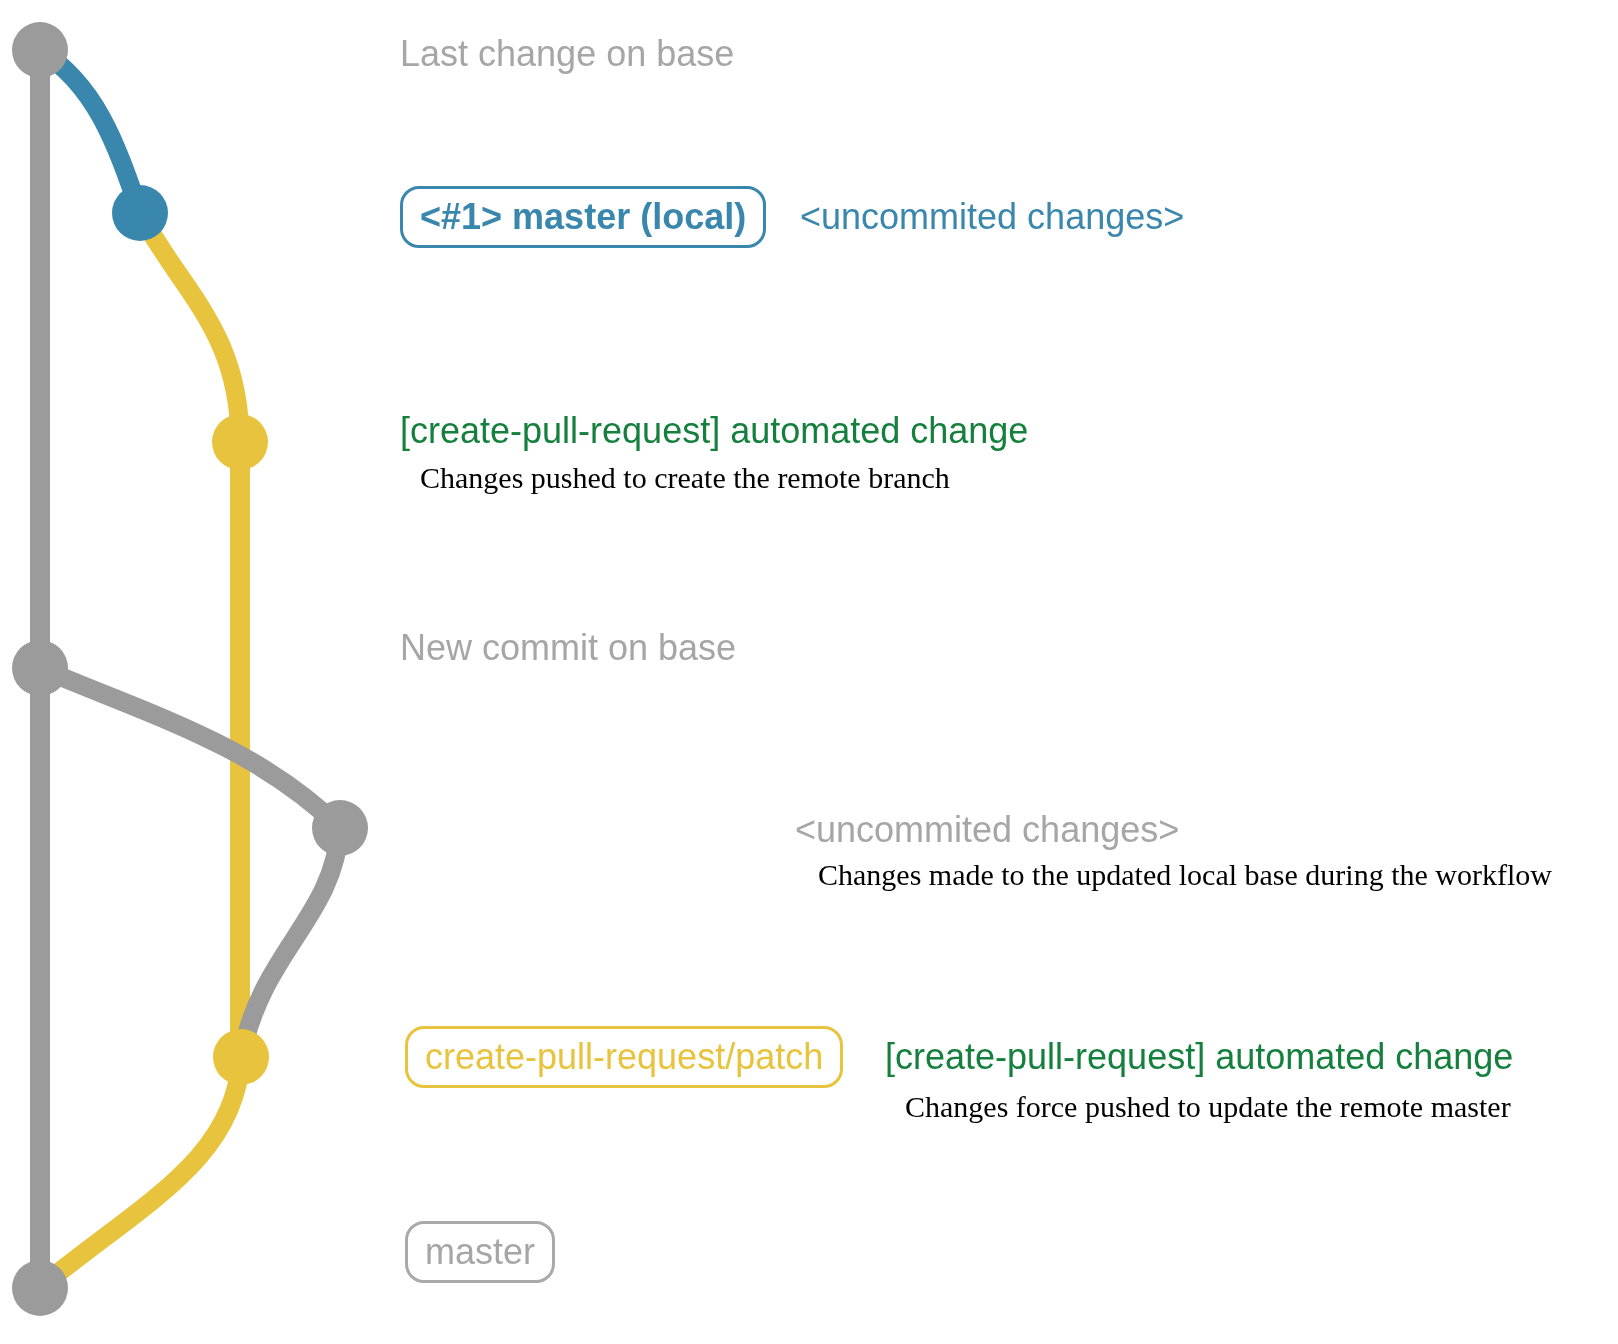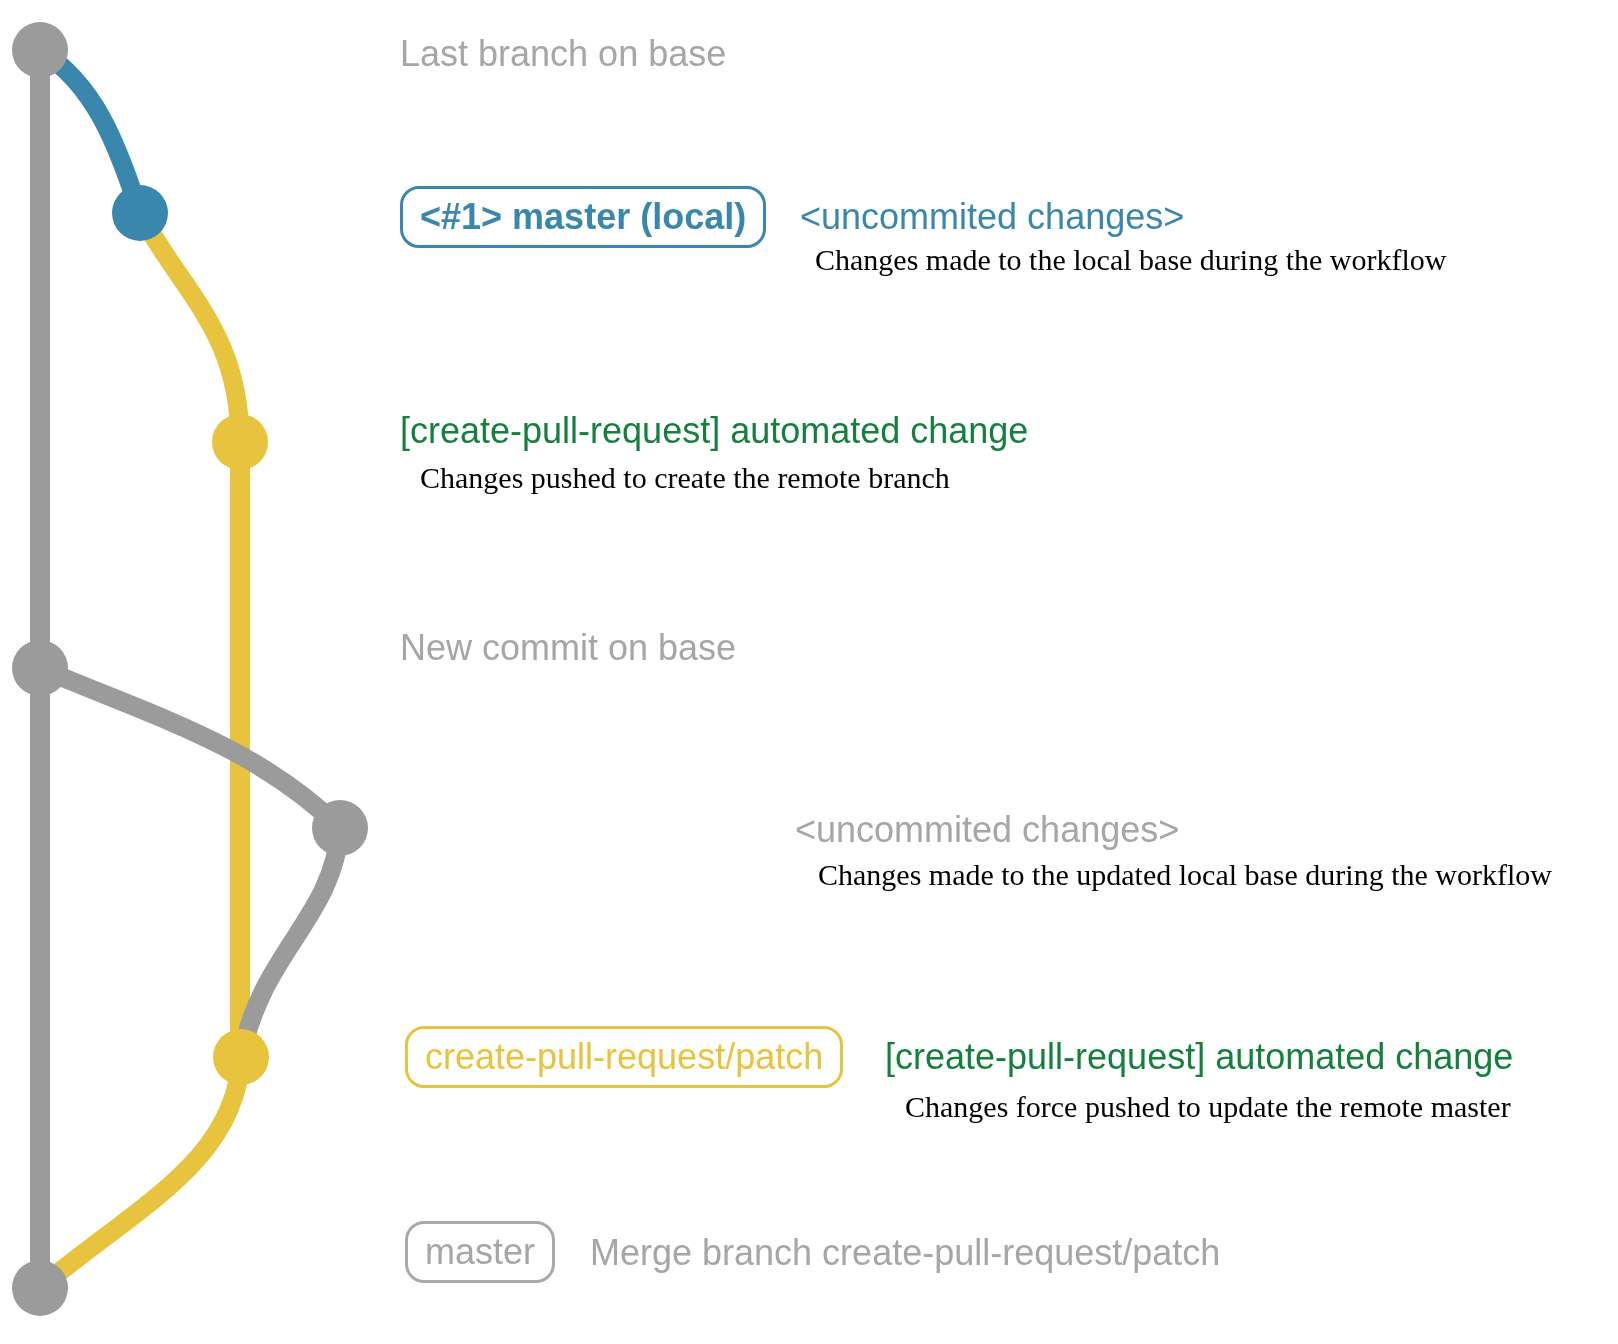--- a/index.html
+++ b/index.html
@@ -64,34 +64,32 @@
       <path d="M 241 1057 C 236 1160 140 1205 42 1286" stroke="#e8c33d" stroke-width="19" fill="none" stroke-linecap="round"></path>
       <circle cx="40" cy="50" r="28" fill="#9b9b9b"></circle>
       <circle cx="140" cy="213" r="28" fill="#3a87ad"></circle>
       <circle cx="240" cy="442" r="28" fill="#e8c33d"></circle>
       <circle cx="40" cy="668" r="28" fill="#9b9b9b"></circle>
       <circle cx="340" cy="828" r="28" fill="#9b9b9b"></circle>
       <circle cx="241" cy="1057" r="28" fill="#e8c33d"></circle>
       <circle cx="40" cy="1288" r="28" fill="#9b9b9b"></circle>
     </svg>
 
-  <div class="abs sans-label" style="left:400px; top:36px;">Last branch on base</div>
+  <div class="abs sans-label" style="left:400px; top:36px;">Last change on base</div>
 
   <div class="abs badge b-blue" style="left:400px; top:186px;">&lt;#1&gt; master (local)</div>
   <div class="abs note c-blue" style="left:800px; top:199px;">&lt;uncommited changes&gt;</div>
-  <div class="abs desc" style="left:815px; top:245px;">Changes made to the local base during the workflow</div>
 
   <div class="abs note c-yellow" style="left:400px; top:413px;">[create-pull-request] automated change</div>
   <div class="abs sans-label" style="left:400px; top:630px;">New commit on base</div>
 
   <div class="abs desc" style="left:420px; top:463px;">Changes pushed to create the remote branch</div>
 
   <div class="abs note c-gray" style="left:795px; top:812px;">&lt;uncommited changes&gt;</div>
   <div class="abs desc" style="left:818px; top:860px;">Changes made to the updated local base during the workflow</div>
 
   <div class="abs badge b-yellow" style="left:405px; top:1026px;">create-pull-request/patch</div>
   <div class="abs note c-yellow" style="left:885px; top:1039px;">[create-pull-request] automated change</div>
   <div class="abs desc" style="left:905px; top:1092px;">Changes force pushed to update the remote master</div>
 
   <div class="abs badge b-gray" style="left:405px; top:1221px;">master</div>
-  <div class="abs note c-gray" style="left:590px; top:1235px;">Merge branch create-pull-request/patch</div>
 
 </div>
 
 </body></html>

